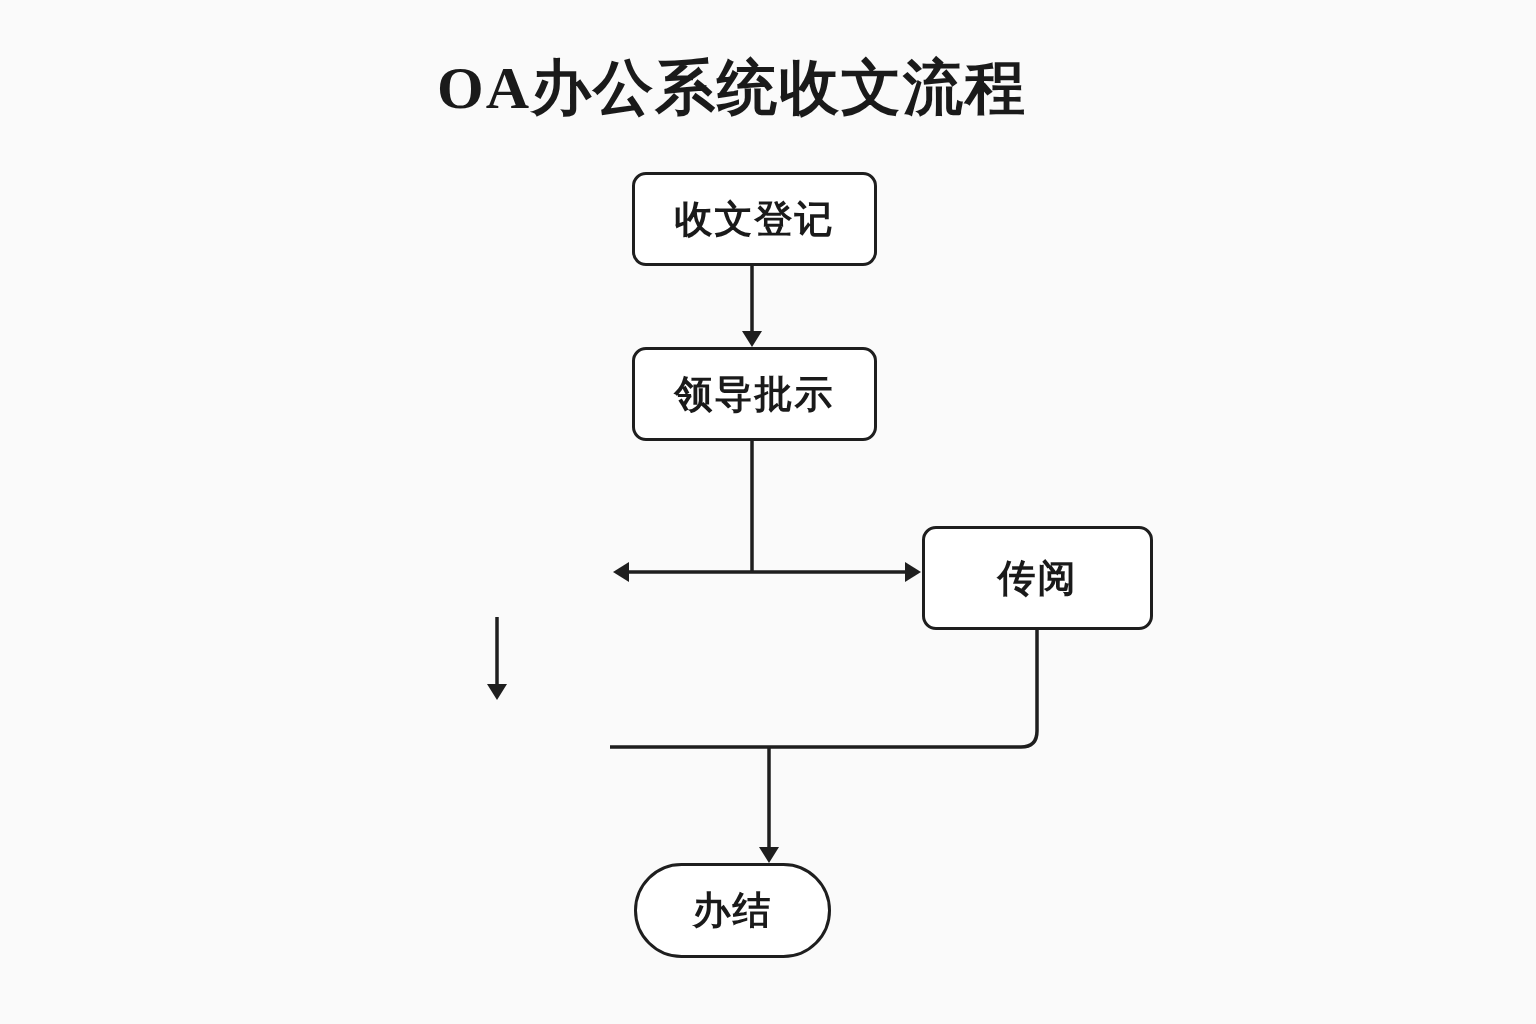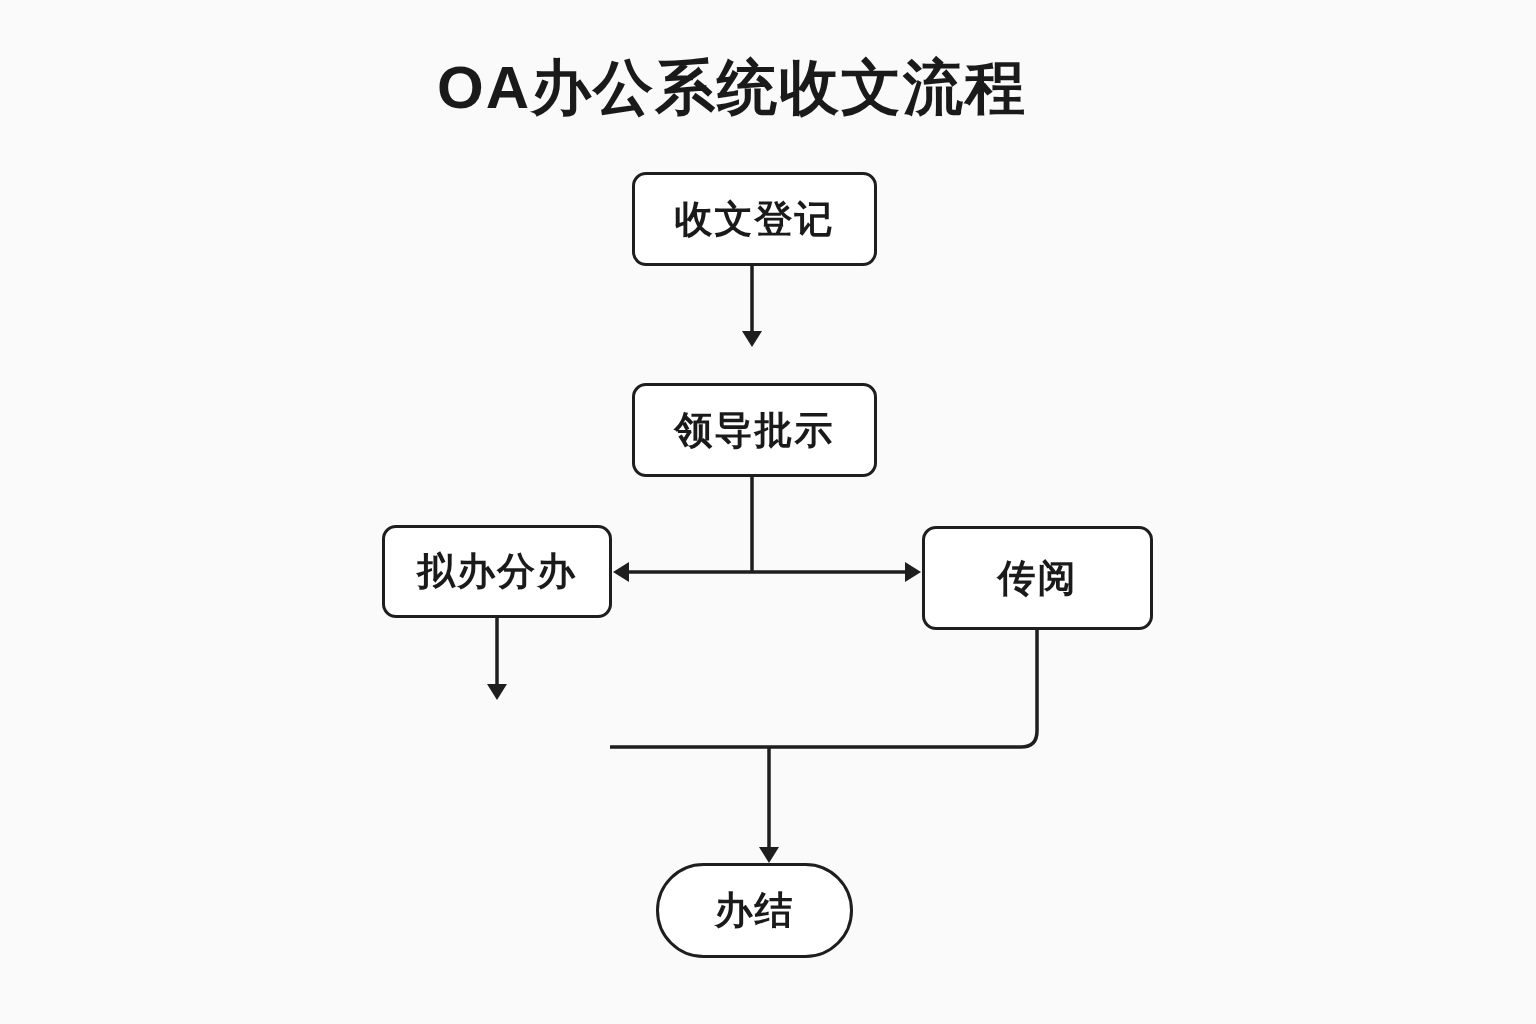--- a/index.html
+++ b/index.html
@@ -19,20 +19,21 @@
     position: absolute;
     top: 48px;
     left: 0;
     width: 1464px;
     margin: 0;
     text-align: center;
     font-size: 60px;
     font-weight: 700;
     letter-spacing: 2px;
     color: #1a1a1a;
+    font-family: Liberation Serif, serif;
   }
   .connectors {
     position: absolute;
     top: 0;
     left: 0;
     width: 1536px;
     height: 1024px;
     pointer-events: none;
   }
   .node {
@@ -43,26 +44,26 @@
     border-radius: 14px;
     display: flex;
     align-items: center;
     justify-content: center;
     font-size: 38px;
     font-weight: 700;
     color: #1a1a1a;
     letter-spacing: 2px;
   }
   .node-register  { left: 632px; top: 172px; width: 245px; height: 94px; }
-  .node-leader    { left: 632px; top: 347px; width: 245px; height: 94px; margin-top: 36px; }
+  .node-leader    { left: 632px; top: 347px; width: 245px; height: 94px; }
   .node-draft     { left: 382px; top: 525px; width: 230px; height: 93px; }
   .node-circulate { left: 922px; top: 526px; width: 231px; height: 104px; }
   .node-undertake { left: 382px; top: 700px; width: 230px; height: 93px; }
   .node-complete  {
-    left: 656px; top: 863px; width: 197px; height: 95px;
+    left: 634px; top: 863px; width: 197px; height: 95px;
     border-radius: 48px; 
   }
 </style>
 </head>
 <body>
 
 <div class="canvas">
 
   <h1 class="title">OA办公系统收文流程</h1>
 
@@ -86,20 +87,19 @@
       <polygon points="905,562 905,582 921,572"></polygon>
       <polygon points="487,684 507,684 497,700"></polygon>
       <polygon points="759,847 779,847 769,863"></polygon>
     </g>
   </svg>
 
   <div class="node node-register">收文登记</div>
 
   <div class="node node-leader">领导批示</div>
 
-  <div class="node node-draft">拟办分办</div>
 
   <div class="node node-circulate">传阅</div>
 
 
   <div class="node node-complete">办结</div>
 
 </div>
 
 </body></html>

